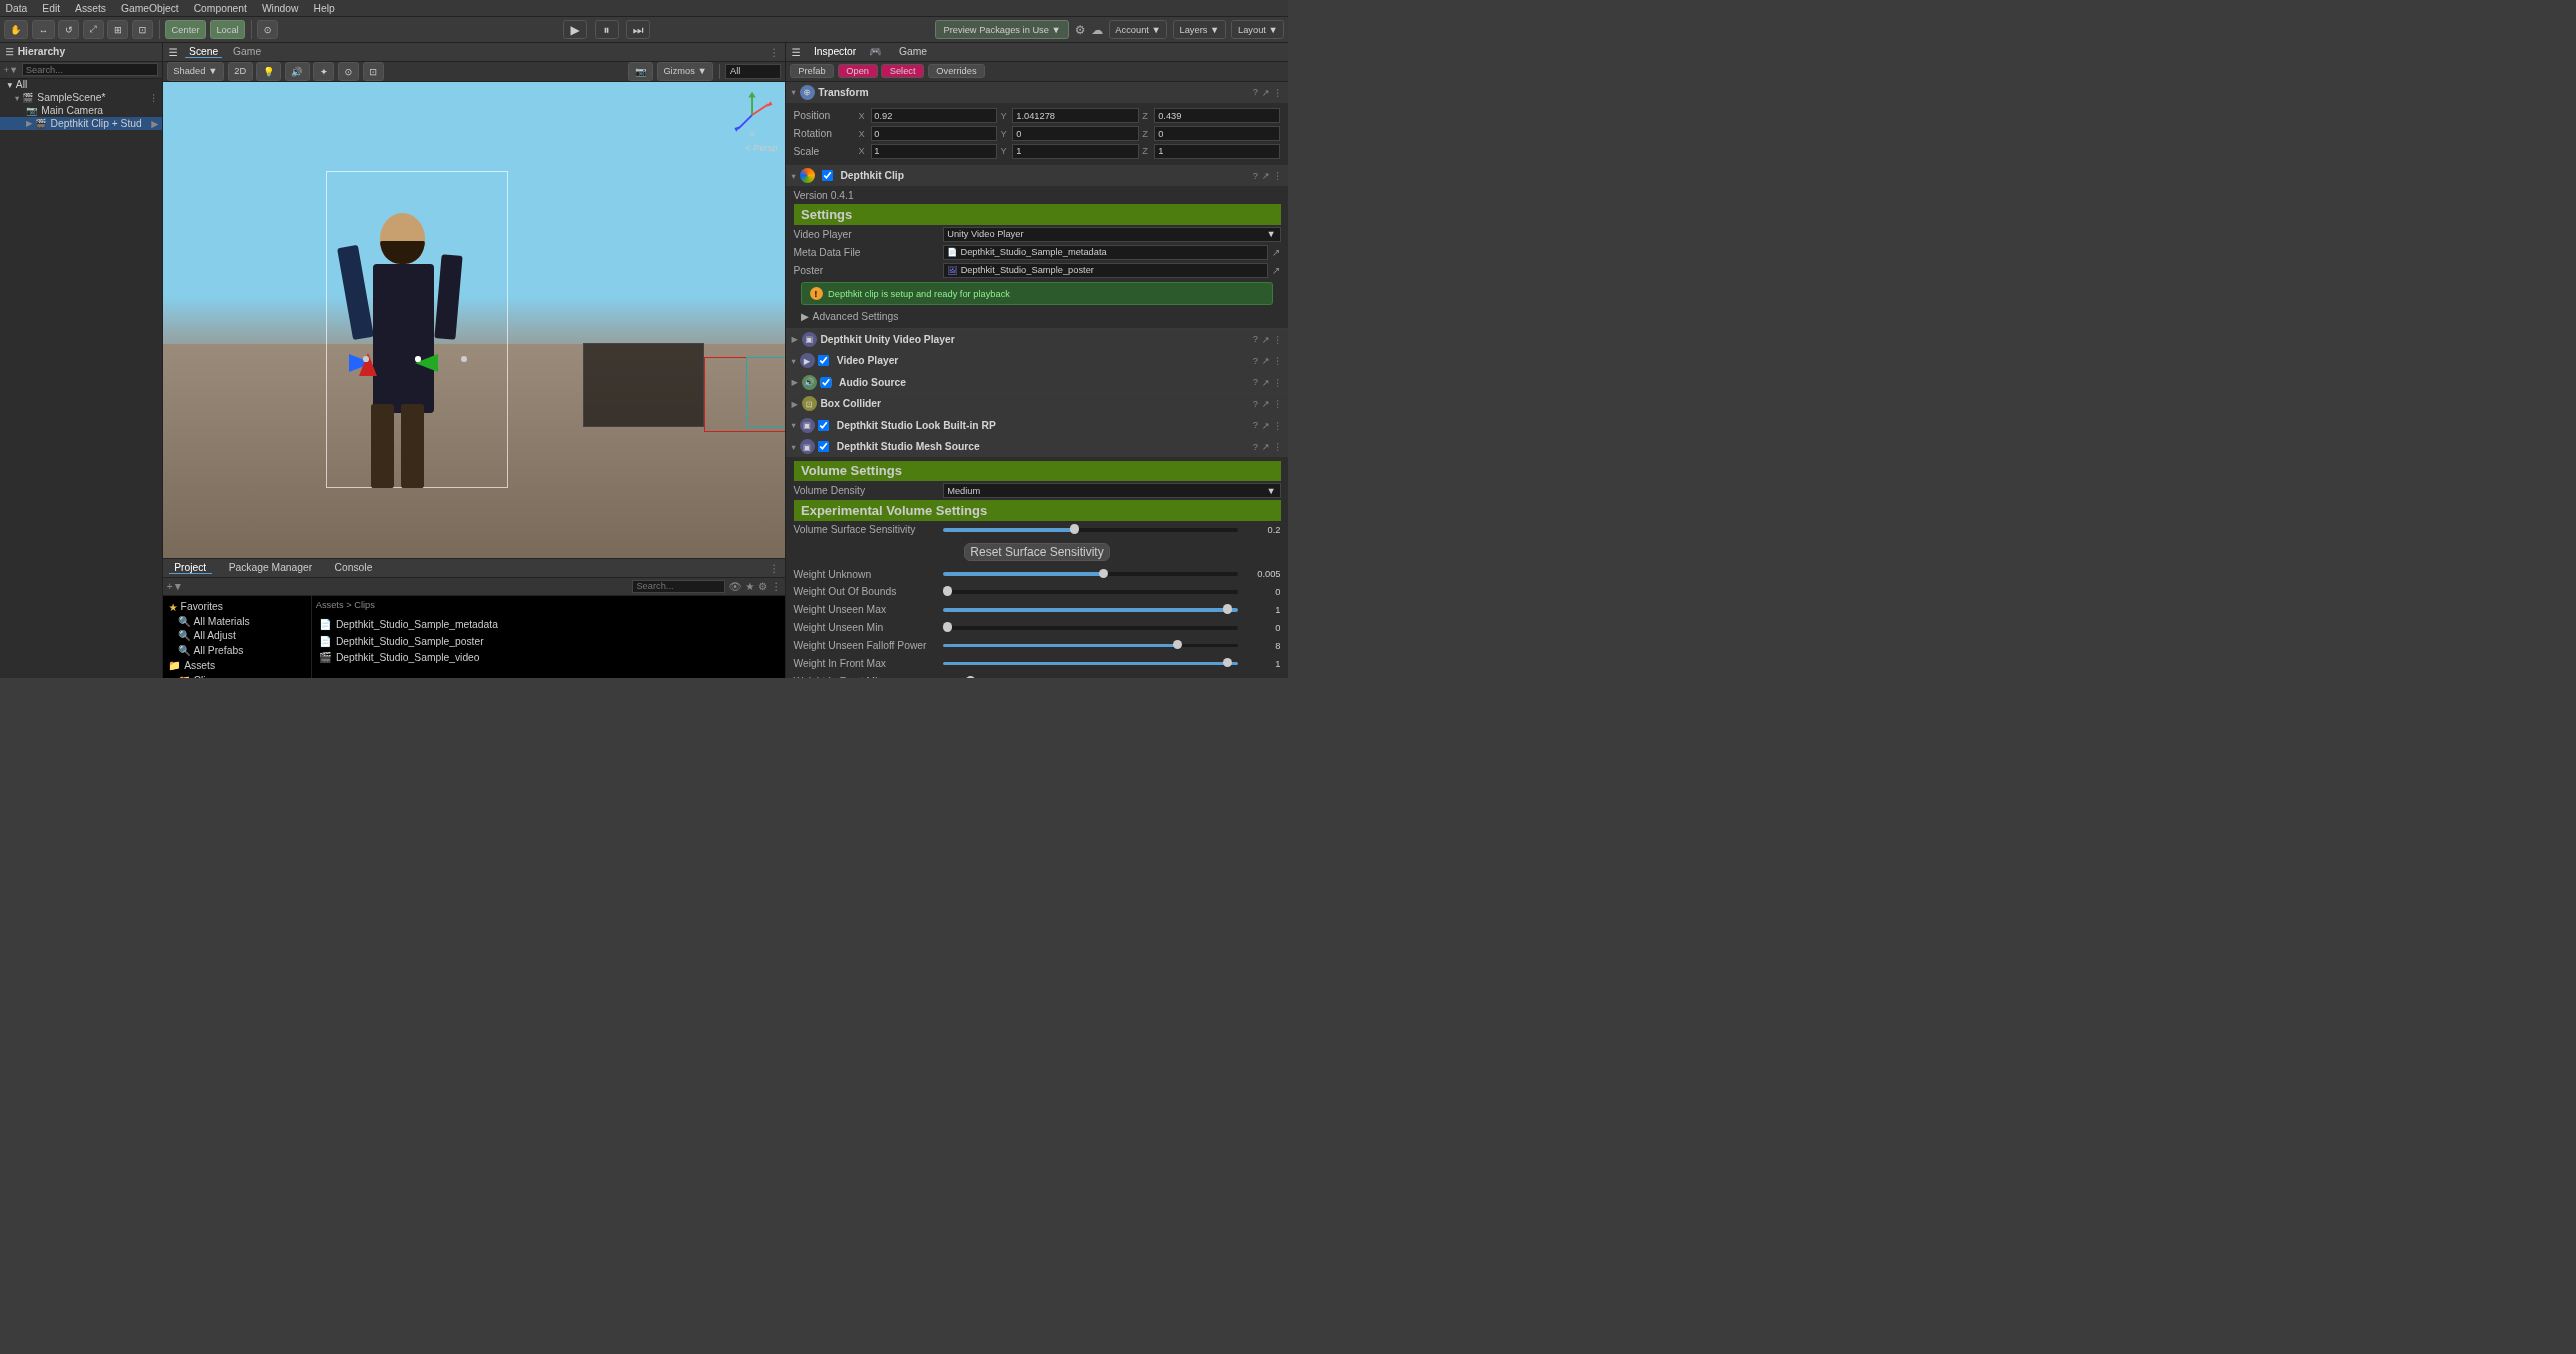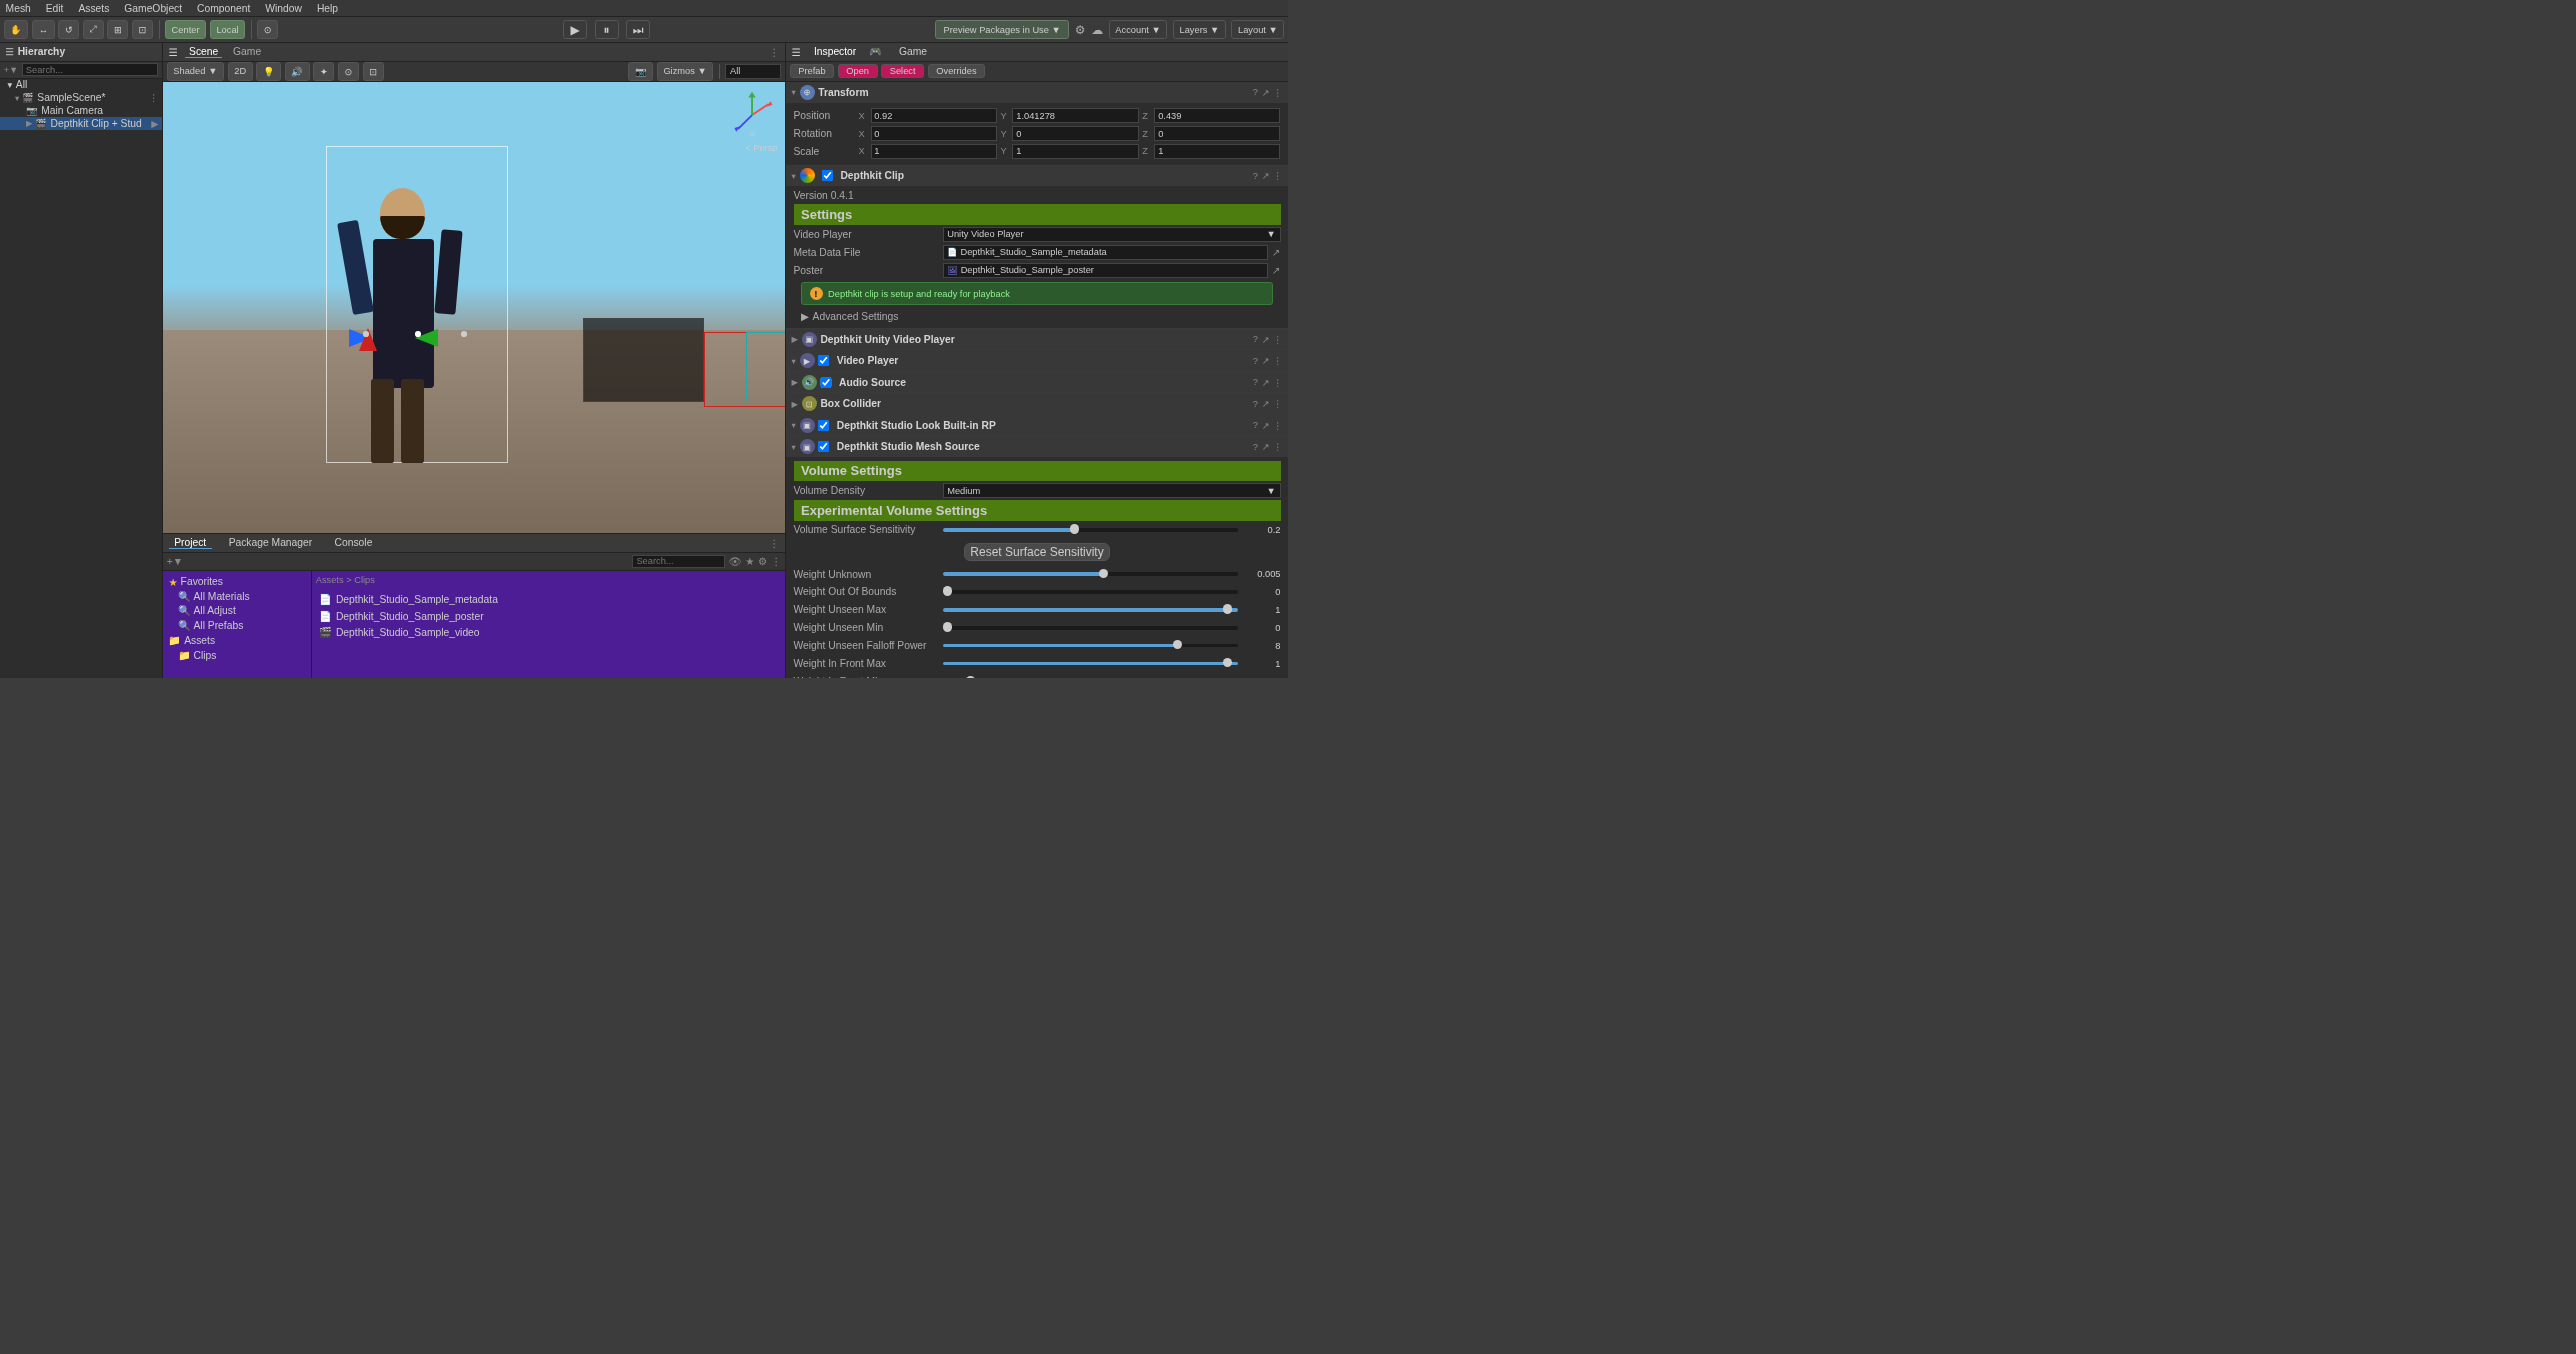--- a/index.html
+++ b/index.html
@@ -176,23 +176,23 @@
     }
     .persp-label {
       position: absolute;
       top: 61px;
       right: 7.5px;
       color: #ccc;
       font-size: 9.3px;
     }
     
     .bottom-layout {
-      height: 145px;
-      display: flex;
-      background: #4c1d95;
+      height: 120px;
+      display: flex;
+      background: #000000;
       border-top: 0.9px solid #222;
     }
     .project-panel {
       flex: 1;
       display: flex;
       flex-direction: column;
     }
     .project-header {
       display: flex;
       align-items: center;
@@ -511,21 +511,21 @@
     .centered-btn-row {
       display: flex;
       justify-content: center;
       padding: 1.9px 0;
     }
   </style>
 </head>
 <body>
 
 <div class="menu-bar">
-  <span>Mesh</span>
+  <span>Data</span>
   <span>Edit</span>
   <span>Assets</span>
   <span>GameObject</span>
   <span>Component</span>
   <span>Window</span>
   <span>Help</span>
 </div>
 
 <div class="toolbar">
   <button class="toolbar-btn">✋</button>

